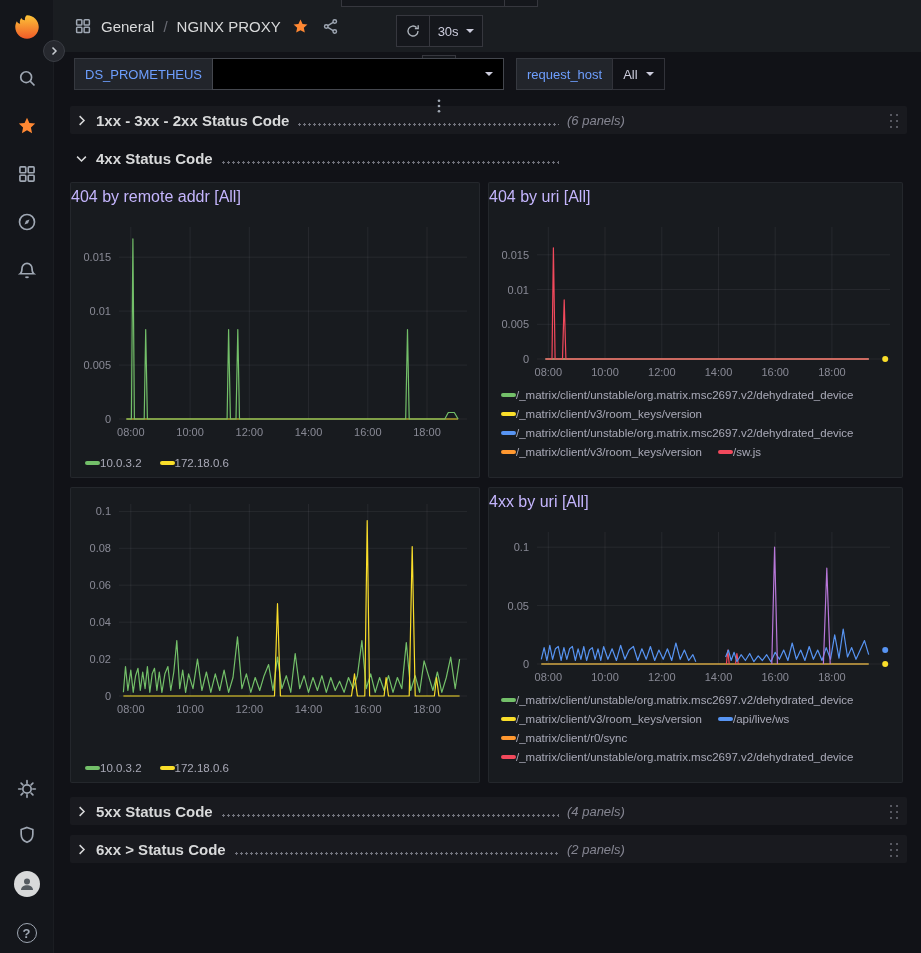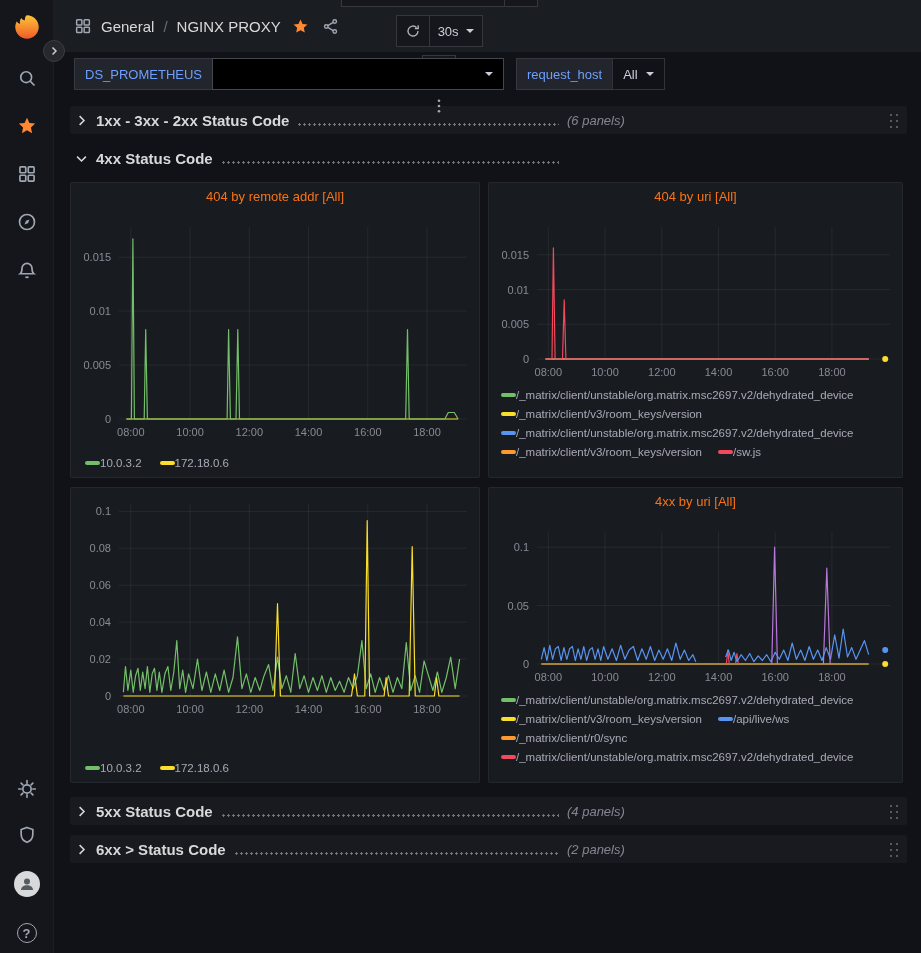--- a/index.html
+++ b/index.html
@@ -107,22 +107,22 @@
   
   .panel-grid {
     display: grid; grid-template-columns: 410px 415px; grid-auto-rows: 296px;
     gap: 9px 8px; margin-top: 10px;
   }
   .panel {
     background: #181b1f; border: 1px solid rgba(204,204,220,0.07); border-radius: 2px;
     display: flex; flex-direction: column; min-width: 0; overflow: hidden;
   }
   .panel-title {
-    height: 28px; line-height: 28px; text-align: center; font-size: 13px;
-    color: #f97316; font-weight: 500; cursor: pointer; flex: none;
+    height: 28px; line-height: 28px; text-align: left; font-size: 16px;
+    color: #c4b5fd; font-weight: 500; cursor: pointer; flex: none;
     white-space: nowrap; overflow: hidden;
   }
   svg.chart { display: block; margin: 0 auto; flex: none; }
   svg text { font-family: "Liberation Sans", sans-serif; }
   .legend-row {
     margin-top: auto; display: flex; gap: 18px; align-items: center;
     padding: 2px 10px 8px 14px; font-size: 11.5px; color: rgba(204,204,220,0.8);
     overflow: hidden; white-space: nowrap;
   }
   .legend-wrap {

